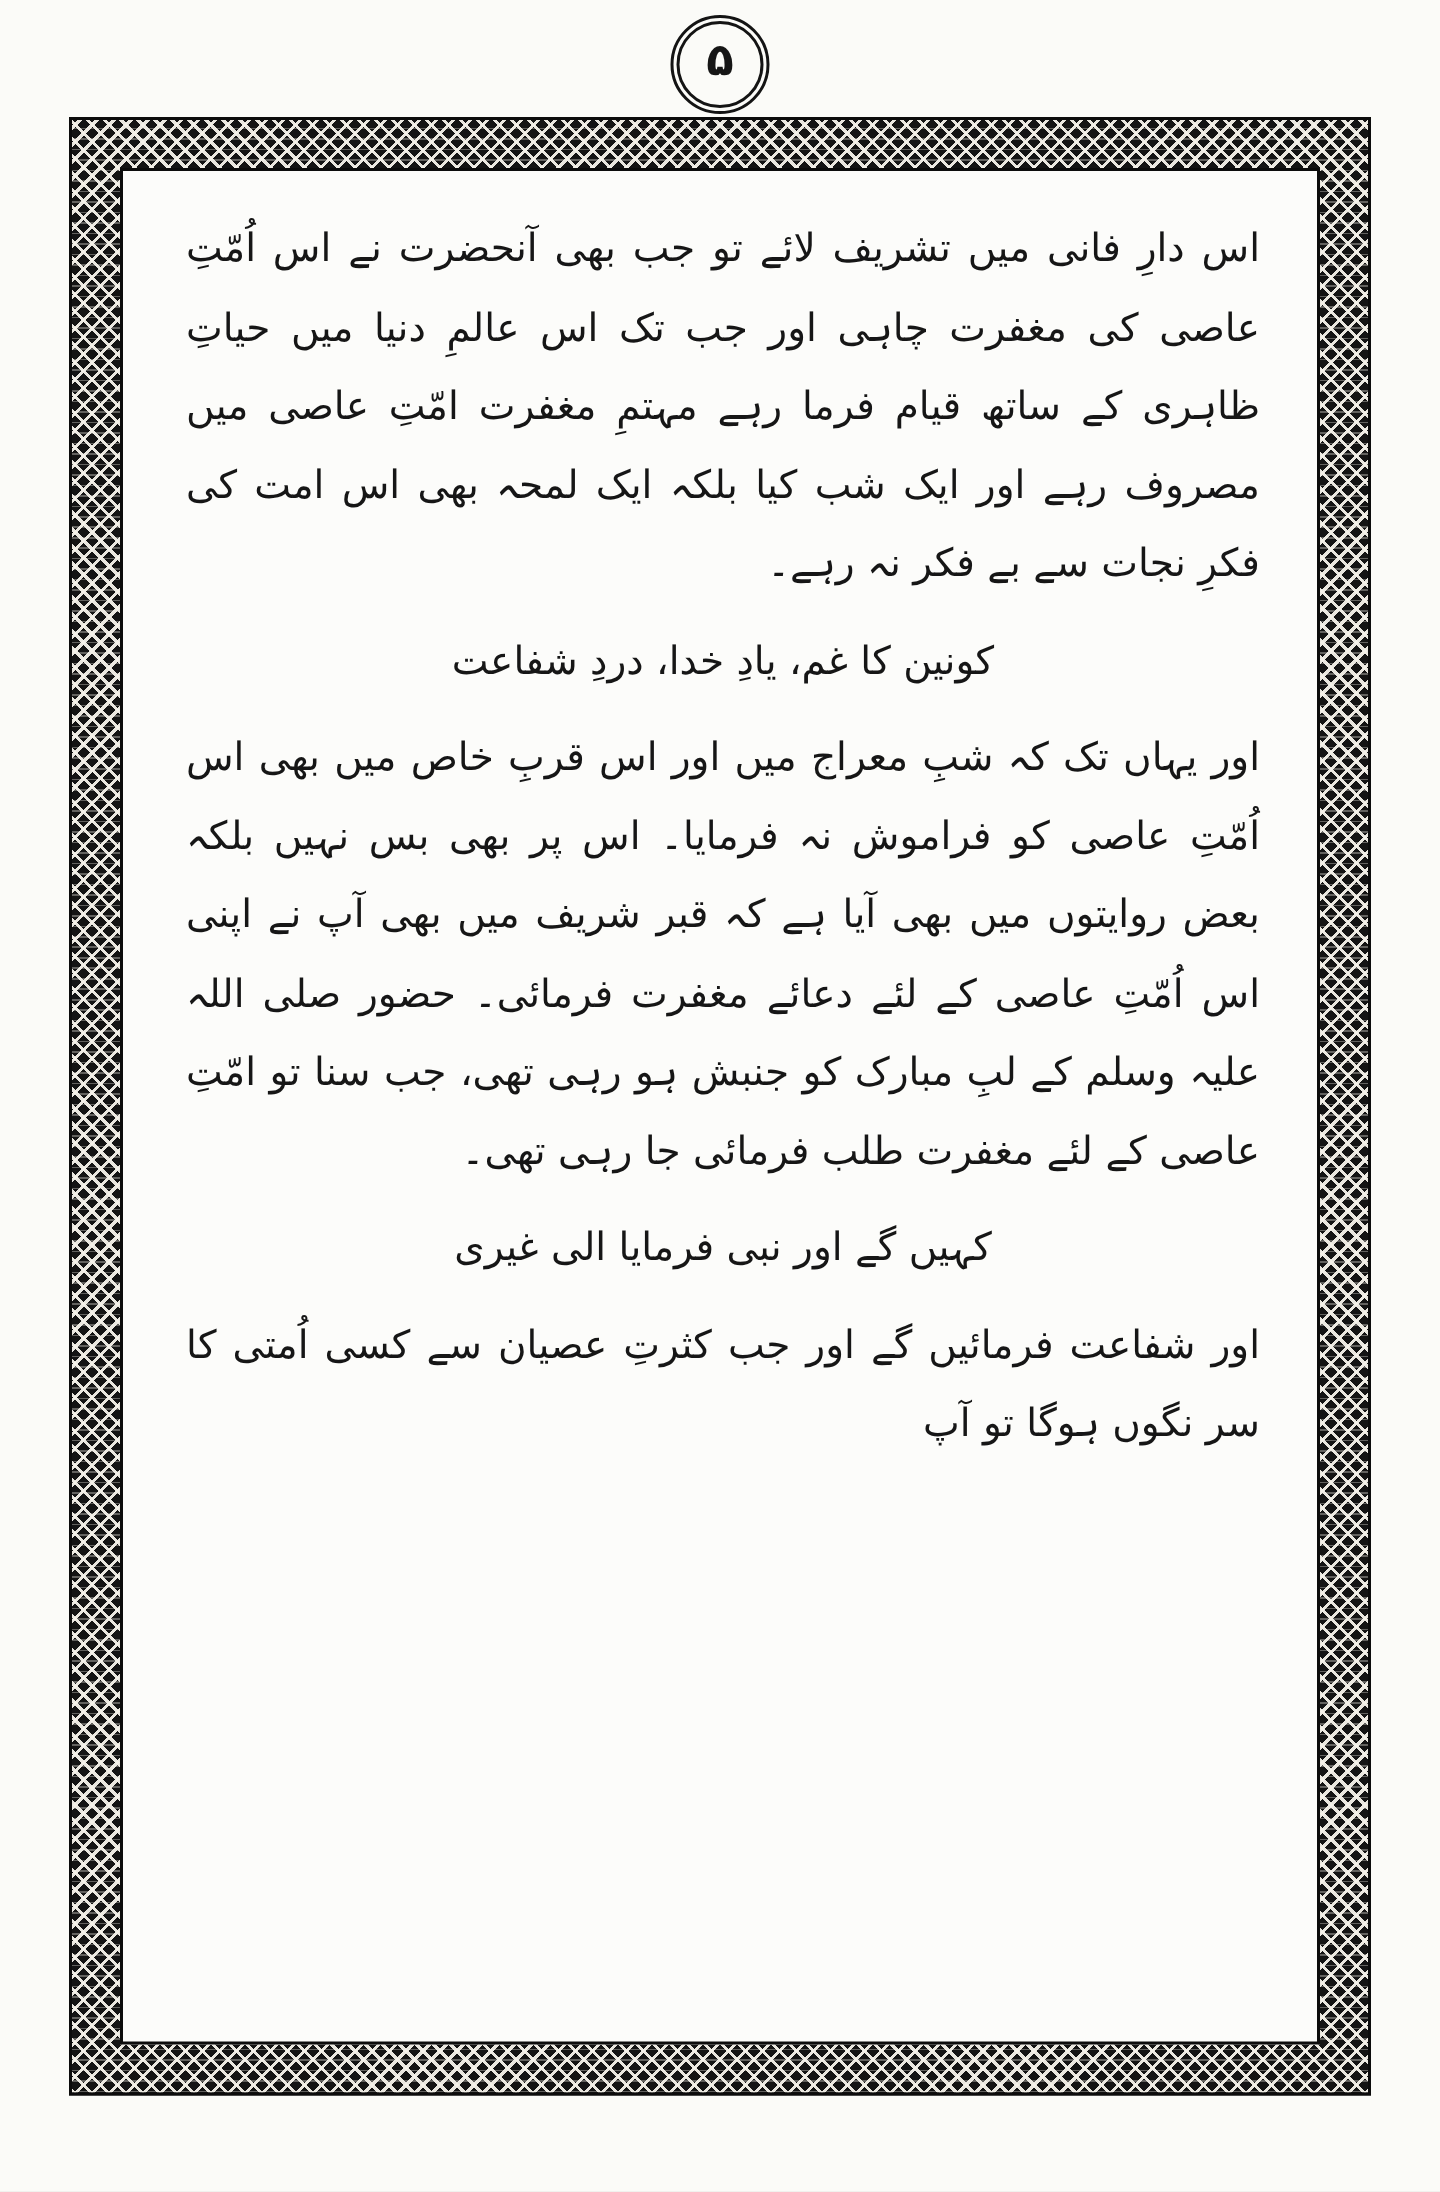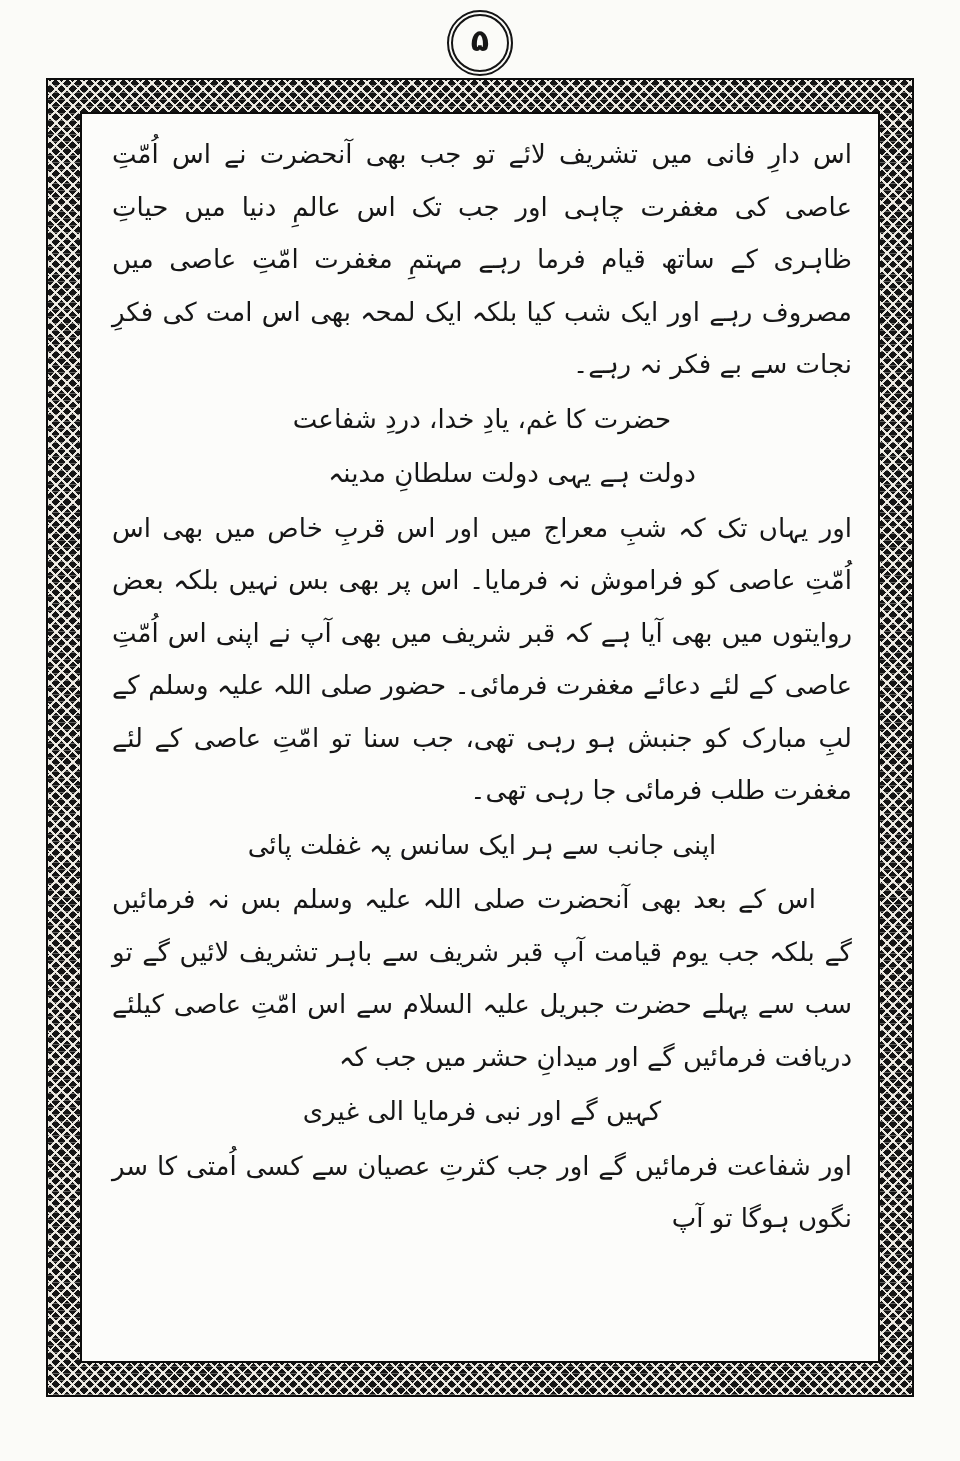--- a/index.html
+++ b/index.html
@@ -52,21 +52,21 @@
   
   .text-area{
     position:absolute;
     left:112px;right:108px;top:128px;bottom:120px;
     direction:rtl;
     font-size:26px;
     line-height:2.02;
     z-index:2;
   }
   .para{
-    margin:0;
+    margin:12px;
     text-align:justify;
     text-align-last:right;
   }
   .para.indent{ text-indent:36px; }
   .verse{
     text-align:center;
     margin:2px 0;
     letter-spacing:.2px;
   }
   .verse.shift{ padding-left:60px; }
@@ -79,22 +79,19 @@
   <div class="page-number-circle">
     <span>۵</span>
   </div>
 
   <div class="frame-band">
     <div class="frame-inner"></div>
   </div>
 
   <div class="text-area">
     <p class="para">اس دارِ فانی میں تشریف لائے تو جب بھی آنحضرت نے اس اُمّتِ عاصی کی مغفرت چاہی اور جب تک اس عالمِ دنیا میں حیاتِ ظاہری کے ساتھ قیام فرما رہے مہتمِ مغفرت امّتِ عاصی میں مصروف رہے اور ایک شب کیا بلکہ ایک لمحہ بھی اس امت کی فکرِ نجات سے بے فکر نہ رہے۔</p>
-    <div class="verse">حضرت کا غم، یادِ خدا، دردِ شفاعت</div>
-    <div class="verse shift">دولت ہے یہی دولت سلطانِ مدینہ</div>
+    <div class="verse">کونین کا غم، یادِ خدا، دردِ شفاعت</div>
     <p class="para">اور یہاں تک کہ شبِ معراج میں اور اس قربِ خاص میں بھی اس اُمّتِ عاصی کو فراموش نہ فرمایا۔ اس پر بھی بس نہیں بلکہ بعض روایتوں میں بھی آیا ہے کہ قبر شریف میں بھی آپ نے اپنی اس اُمّتِ عاصی کے لئے دعائے مغفرت فرمائی۔ حضور صلی اللہ علیہ وسلم کے لبِ مبارک کو جنبش ہو رہی تھی، جب سنا تو امّتِ عاصی کے لئے مغفرت طلب فرمائی جا رہی تھی۔</p>
-    <div class="verse">اپنی جانب سے ہر ایک سانس پہ غفلت پائی</div>
-    <p class="para indent">اس کے بعد بھی آنحضرت صلی اللہ علیہ وسلم بس نہ فرمائیں گے بلکہ جب یوم قیامت آپ قبر شریف سے باہر تشریف لائیں گے تو سب سے پہلے حضرت جبریل علیہ السلام سے اس امّتِ عاصی کیلئے دریافت فرمائیں گے اور میدانِ حشر میں جب کہ</p>
     <div class="verse">کہیں گے اور نبی فرمایا الی غیری</div>
     <p class="para">اور شفاعت فرمائیں گے اور جب کثرتِ عصیان سے کسی اُمتی کا سر نگوں ہوگا تو آپ</p>
   </div>
 
 </div>
 
 </body></html>

